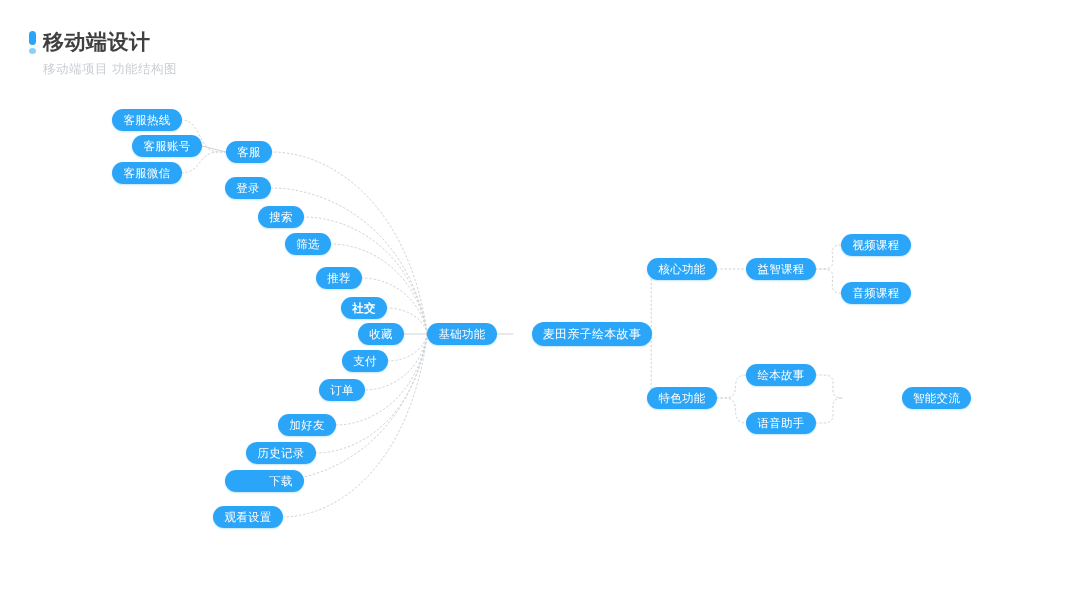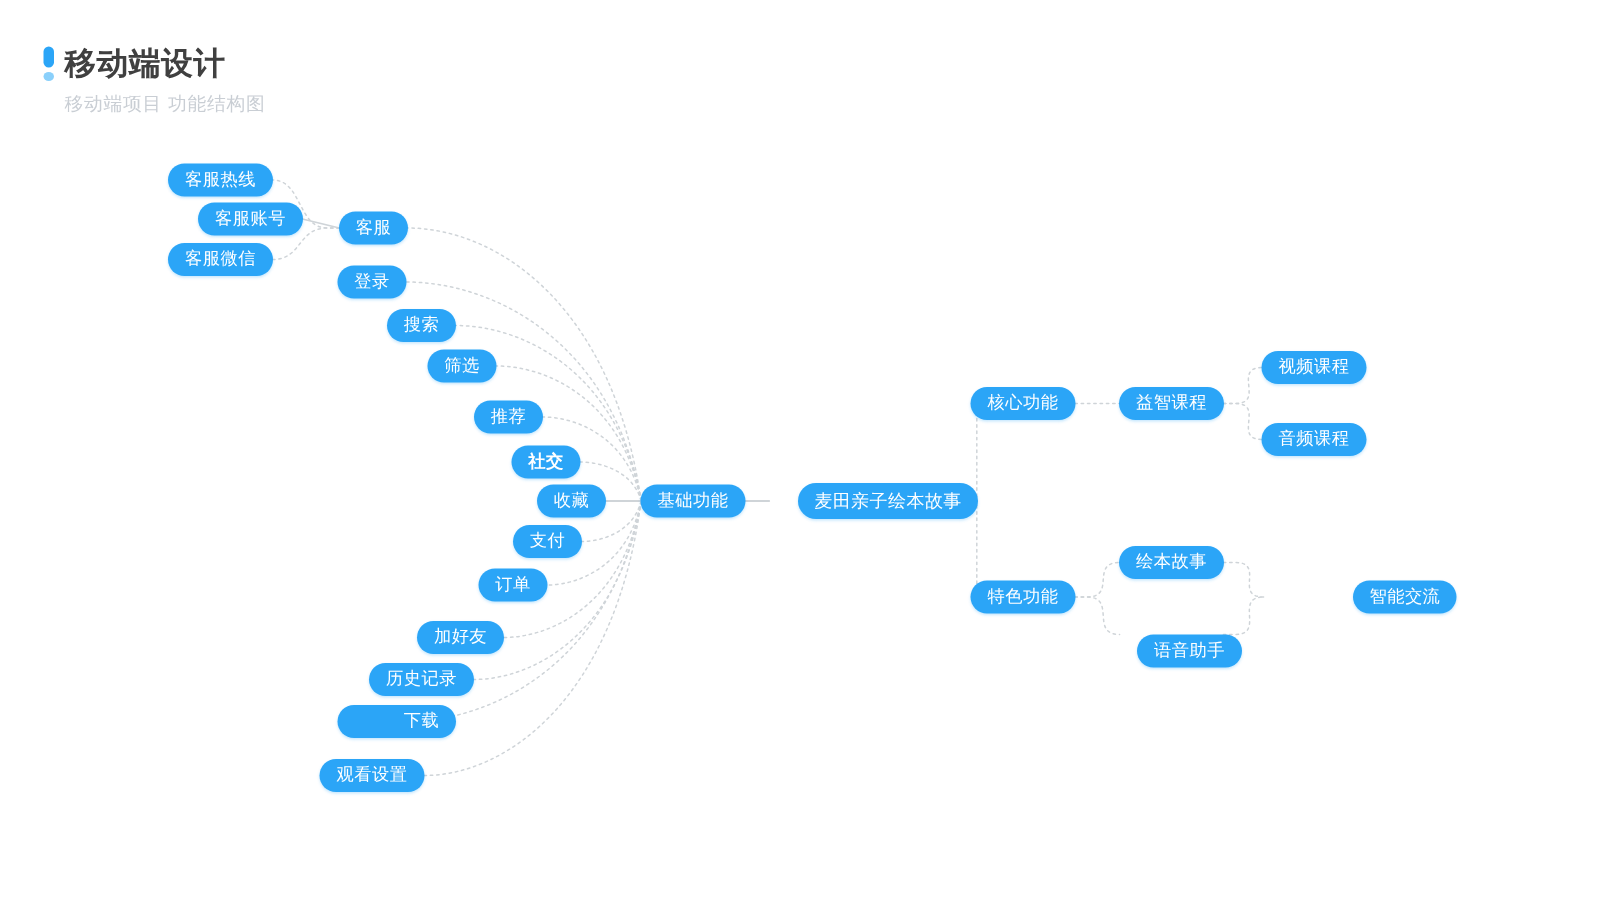--- a/index.html
+++ b/index.html
@@ -113,16 +113,16 @@
       <div class="node" style="left: 246.398px; top: 442px;">历史记录</div>
       <div class="node" style="left: 225.195px; top: 470px; padding-left: 44px;">下载</div>
       <div class="node" style="left: 213.398px; top: 506px;">观看设置</div>
       <div class="node" style="left: 112.398px; top: 109px;">客服热线</div>
       <div class="node" style="left: 132.398px; top: 135px;">客服账号</div>
       <div class="node" style="left: 112.398px; top: 162px;">客服微信</div>
       <div class="node" style="left: 746.398px; top: 258px; padding-left: 11px;">益智课程</div>
       <div class="node" style="left: 841.398px; top: 234px;">视频课程</div>
       <div class="node" style="left: 841.398px; top: 282px;">音频课程</div>
       <div class="node" style="left: 746.398px; top: 364px;">绘本故事</div>
-      <div class="node" style="left: 746.398px; top: 423px; margin-left: 12px;">语音助手</div>
+      <div class="node" style="left: 746.398px; top: 412px;">语音助手</div>
       <div class="node" style="left: 868px; top: 387px; margin-left: 34px;">智能交流</div>
     </div>
 </div>
 
 </body></html>

